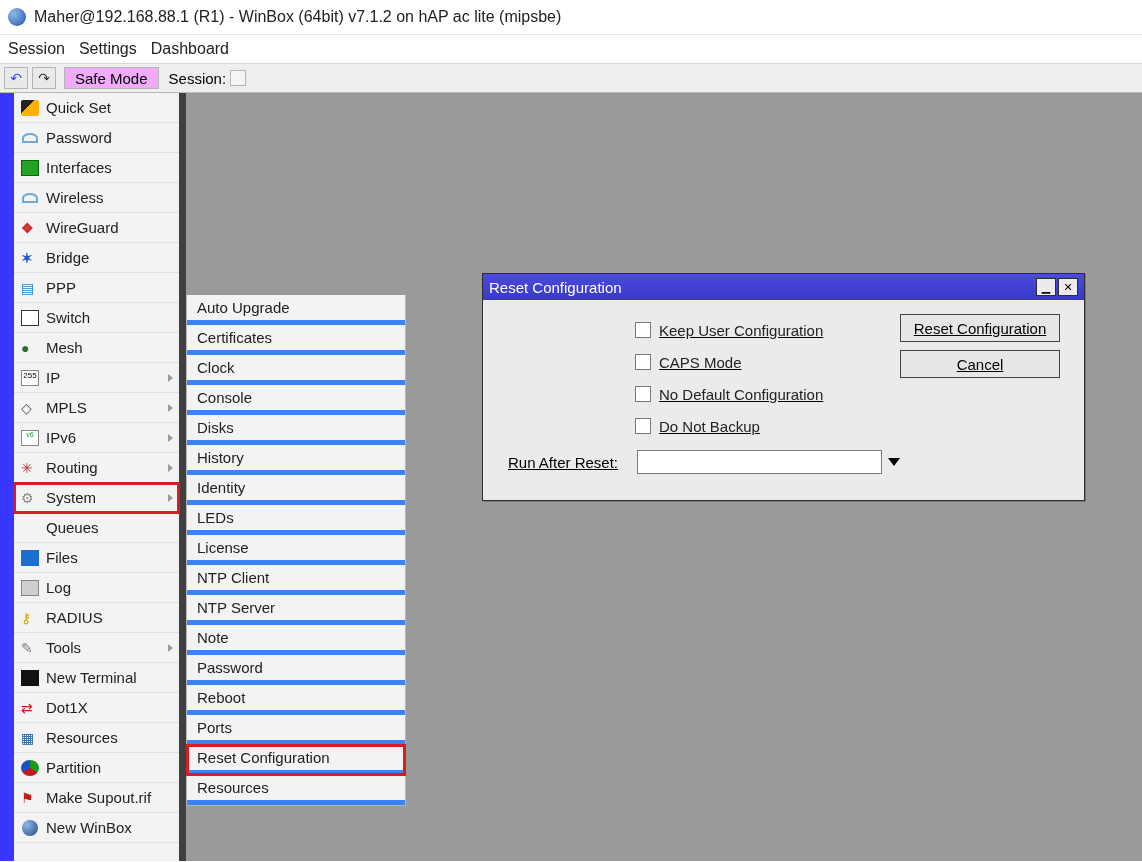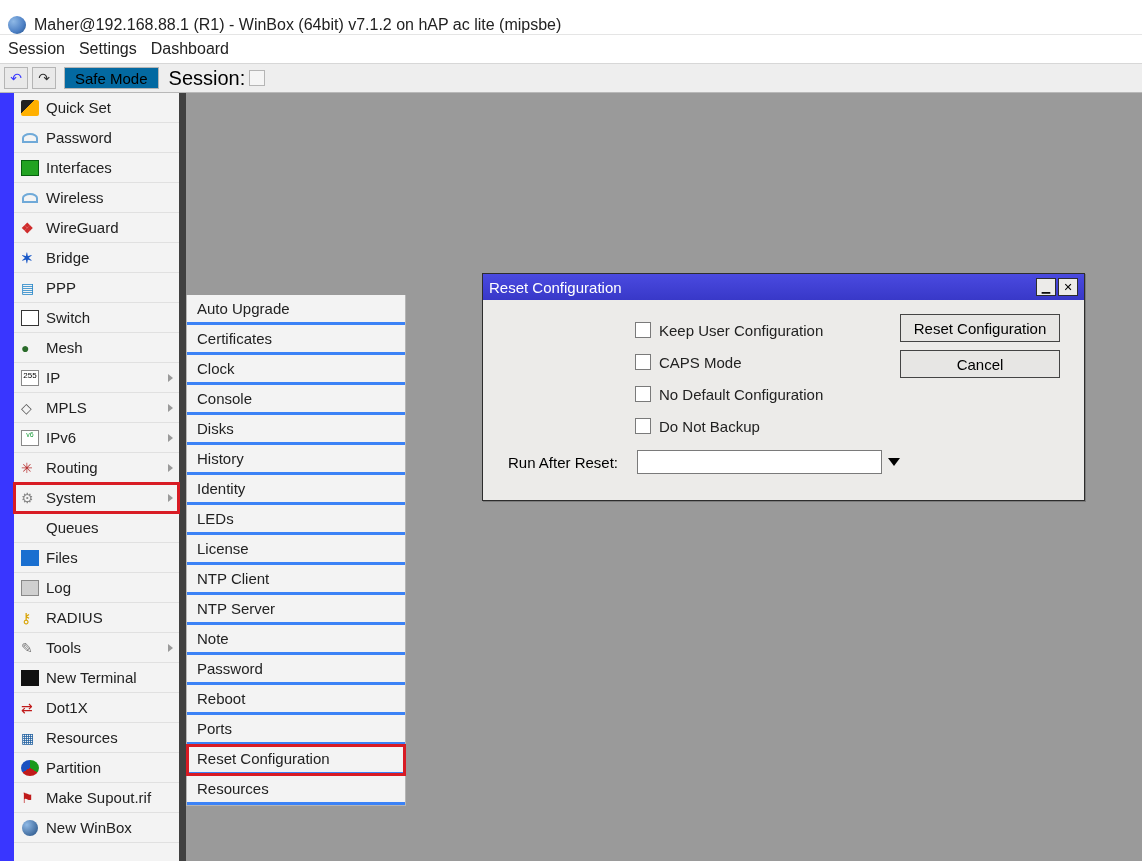--- a/index.html
+++ b/index.html
@@ -1,60 +1,60 @@
 <!DOCTYPE html>
 <html><head>
 <meta charset="utf-8">
 <style>
   * { box-sizing: border-box; font-family: "Segoe UI", Arial, sans-serif; }
   body { margin:0; padding:0; width:1142px; height:862px; background:#fff; overflow:hidden; font-size:14px; }
 
   
-  .titlebar { display:flex; height:35px; padding:16px 8px; background:#fff; border-bottom:1px solid #e5e5e5;}
+  .titlebar { display:flex; align-items:center; height:35px; padding:16px 8px; background:#fff; border-bottom:1px solid #e5e5e5;}
   .titlebar .globe {
     width:18px; height:18px; border-radius:50%;
     background: radial-gradient(circle at 30% 30%, #8fb9e6 0%, #4c7fc4 60%, #1f4b80 100%);
     margin-right:8px; flex:0 0 auto;
   }
   .titlebar .title { font-size:16px; color:#222; }
 
   
   .menubar { display:flex; align-items:center; height:28px; padding:0 8px; background:#fff; }
   .menubar .menu { margin-right:14px; font-size:16px; color:#222; }
 
   
   .toolbar { display:flex; align-items:center; height:30px; background:#eeeeee; border-top:1px solid #d7d7d7; border-bottom:1px solid #b8b8b8; padding:0 4px;}
   .tb-btn { width:24px; height:22px; margin-right:4px; background:#e9e9e9; border:1px solid #b5b5b5; display:flex; align-items:center; justify-content:center; font-size:14px; color:#3a3aff;}
   .tb-btn.redo { color:#333; }
-  .safe-mode { height:22px; padding:0 10px; margin-left:4px; margin-right:10px; background:#0369a1; border:1px solid #b5b5b5; font-size:15px; display:flex; align-items:center;}
-  .session-label { font-size:20px; margin-right:4px; }
+  .safe-mode { height:22px; padding:0 10px; margin-left:4px; margin-right:10px; background:#f0abfc; border:1px solid #b5b5b5; font-size:15px; display:flex; align-items:center;}
+  .session-label { font-size:15px; margin-right:4px; }
   .session-box { width:16px; height:16px; border:1px solid #b5b5b5; background:#f5f5f5; }
 
   
   .main { display:flex; height:calc(862px - 36px - 28px - 30px); width:1142px; position:relative; }
   .bluebar { width:14px; background:#3936ff; }
   .sidebar { width:172px; background:#f3f3f3; border-right:7px solid #404040; }
   .side-item { display:flex; align-items:center; height:30px; padding:0 6px; border-bottom:1px solid #e0e0e0; position:relative; }
   .side-item .icon { width:20px; height:18px; margin-right:6px; display:flex; align-items:center; justify-content:center; flex:0 0 auto; }
   .side-item .label { font-size:15px; color:#222; flex:1 1 auto; white-space:nowrap; }
   .side-item .chev { width:0; height:0; border-top:4px solid transparent; border-bottom:4px solid transparent; border-left:5px solid #9a9a9a; margin-left:4px; }
   .side-item.highlighted { outline:3px solid #d81b24; outline-offset:-2px; }
 
   .submenu { width:220px; background:#f3f3f3; border:1px solid #b5b5b5; border-top:none; position:absolute; left:186px; top:202px; }
-  .sub-item { height:30px; display:flex; align-items:center; padding:0 10px; border-bottom:3px solid #3b82f6; font-size:15px; color:#222; }
+  .sub-item { height:30px; display:flex; align-items:center; padding:0 10px; border-bottom:5px solid #3b82f6; font-size:15px; color:#222; }
   .sub-item.highlighted { outline:3px solid #d81b24; outline-offset:-2px; }
 
   .workspace { flex:1 1 auto; background:#9a9a9a; position:relative; }
 
   
   .dialog { position:absolute; left:296px; top:180px; width:603px; background:#ecebe9; border:1px solid #2d2d2d; box-shadow:1px 1px 0 #00000033; }
   .dlg-title { height:26px; background:#3f3fd6; background:linear-gradient(#4a4ae0,#3838c8); color:#fff; display:flex; align-items:center; padding:0 6px; font-size:15px;}
   .dlg-title .spacer { flex:1 1 auto; }
   .win-btn { width:20px; height:18px; margin-left:2px; background:#ecebe9; border:1px solid #2d2d2d; display:flex; align-items:center; justify-content:center; font-size:11px; color:#000;}
-  .dlg-body { padding:14px 14px 22px 14px; display:flex; }
+  .dlg-body { padding:14px 14px 22px 14px; display:flex;text-decoration:underline; }
   .dlg-left { flex:1 1 auto; }
   .dlg-right { width:170px; }
   .chk-row { display:flex; align-items:center; height:32px; }
   .chk-row .chk { width:16px; height:16px; border:1px solid #7a7a7a; background:#fff; margin-right:8px; margin-left:138px; }
   .chk-row .lbl { font-size:15px; color:#222; }
   .field-row { display:flex; align-items:center; height:32px; margin-top:4px;}
   .field-row .flabel { width:132px; text-align:center; margin-right:8px; font-size:15px;}
   .combo { flex:1 1 auto; height:24px; border:1px solid #7a7a7a; background:#fff; margin-right:6px; }
   .field-row .drop { width:0; height:0; border-left:6px solid transparent; border-right:6px solid transparent; border-top:8px solid #000; }
   .dlg-btn { width:160px; height:28px; border:1px solid #444; background:#e7e6e4; display:flex; align-items:center; justify-content:center; font-size:15px; margin-bottom:8px;}

